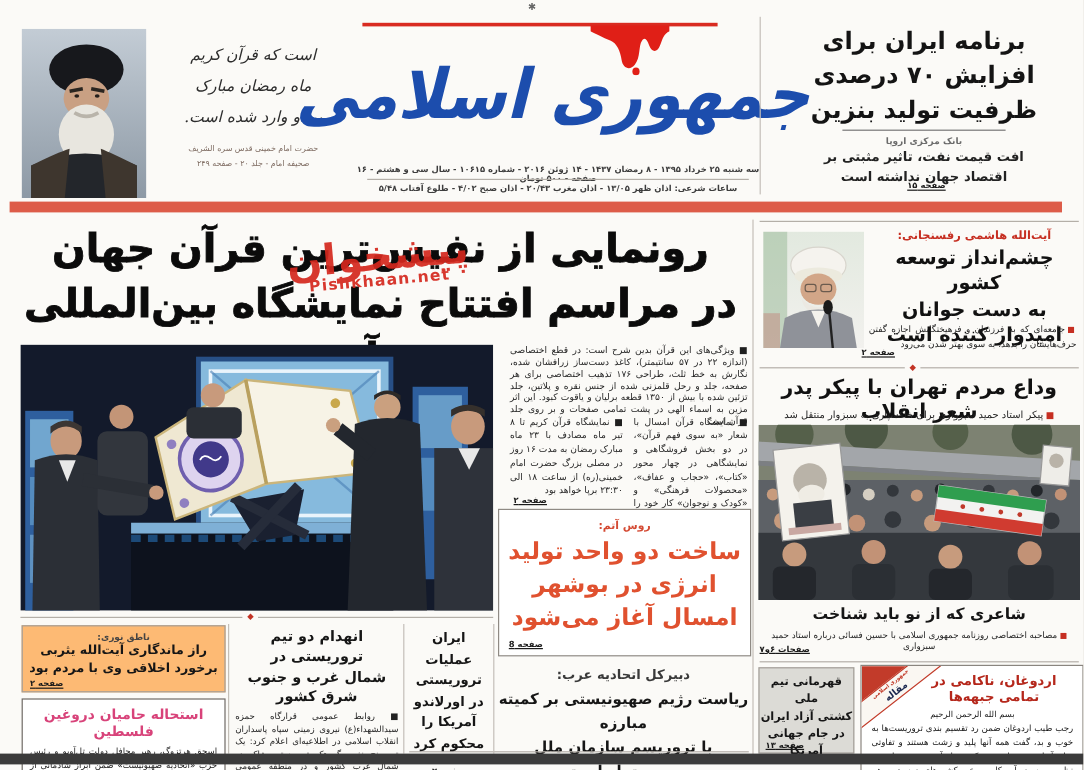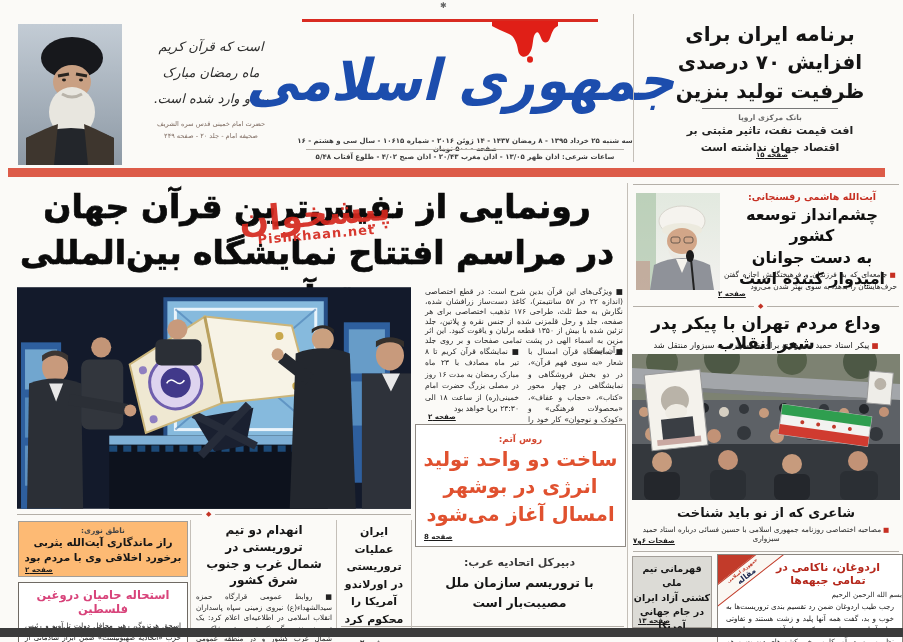--- a/index.html
+++ b/index.html
@@ -103,21 +103,21 @@
   #wrest-hl{margin-top:5px;font-size:9.5px;font-weight:bold;line-height:1.5;color:#161616}
   #wrest-page{position:absolute;left:5px;bottom:2px}
   #erdo-box{left:717px;top:554px;width:184px;height:88px;background:#fff;border:1px solid #8a857f;overflow:hidden}
   #erdo-tri{position:absolute;left:0;top:0;width:0;height:0;
             border-top:42px solid #c23b2a;border-right:42px solid transparent}
   #erdo-ribbon{position:absolute;left:-18px;top:10px;width:88px;transform:rotate(-38deg);
                background:#faf7f2;border:1px solid #c23b2a;text-align:center;line-height:1.15;padding:1px 0}
   #erdo-rib-small{display:block;font-size:4.5px;color:#c23b2a;font-weight:bold}
   #erdo-rib-main{display:block;font-size:8px;color:#1c2850;font-weight:bold}
   #erdo-hl{margin:6px 8px 0 44px;text-align:center;font-size:11px;font-weight:bold;color:#b5271b}
-  #erdo-bism{margin-top:4px;text-align:right;font-size:7px;color:#222}
+  #erdo-bism{margin-top:4px;text-align:center;font-size:7px;color:#222}
   #erdo-body{margin:2px 8px 0;text-align:justify;font-size:7.2px;line-height:1.6;color:#151515}
 
   #foot-bar{left:0;top:628px;width:903px;height:9px;background:#3b3b3b}
   .rbull{color:#c62f22;font-weight:bold;font-size:.9em;padding-left:2px}
 </style>
 </head>
 <body>
 
 <div class="page">
 
@@ -259,20 +259,21 @@
       <span>ساخت دو واحد تولید</span>
       <span>انرژی در بوشهر</span>
       <span>امسال آغاز می‌شود</span>
     </div>
     <a class="plink" id="atom-page">صفحه 8</a>
   </div>
 
   <div class="abs ctr" id="arab">
     <div id="arab-kick">دبیرکل اتحادیه عرب:</div>
     <div class="lines" id="arab-hl">
+      <span>ریاست رژیم صهیونیستی بر کمیته مبارزه</span>
       <span>با تروریسم سازمان ملل مصیبت‌بار است</span>
     </div>
 
   </div>
   <div class="hair" id="arab-rule"></div>
 
   <div class="abs ctr" id="orlando">
     <div class="lines">
       <span>ایران</span>
       <span>عملیات</span>

